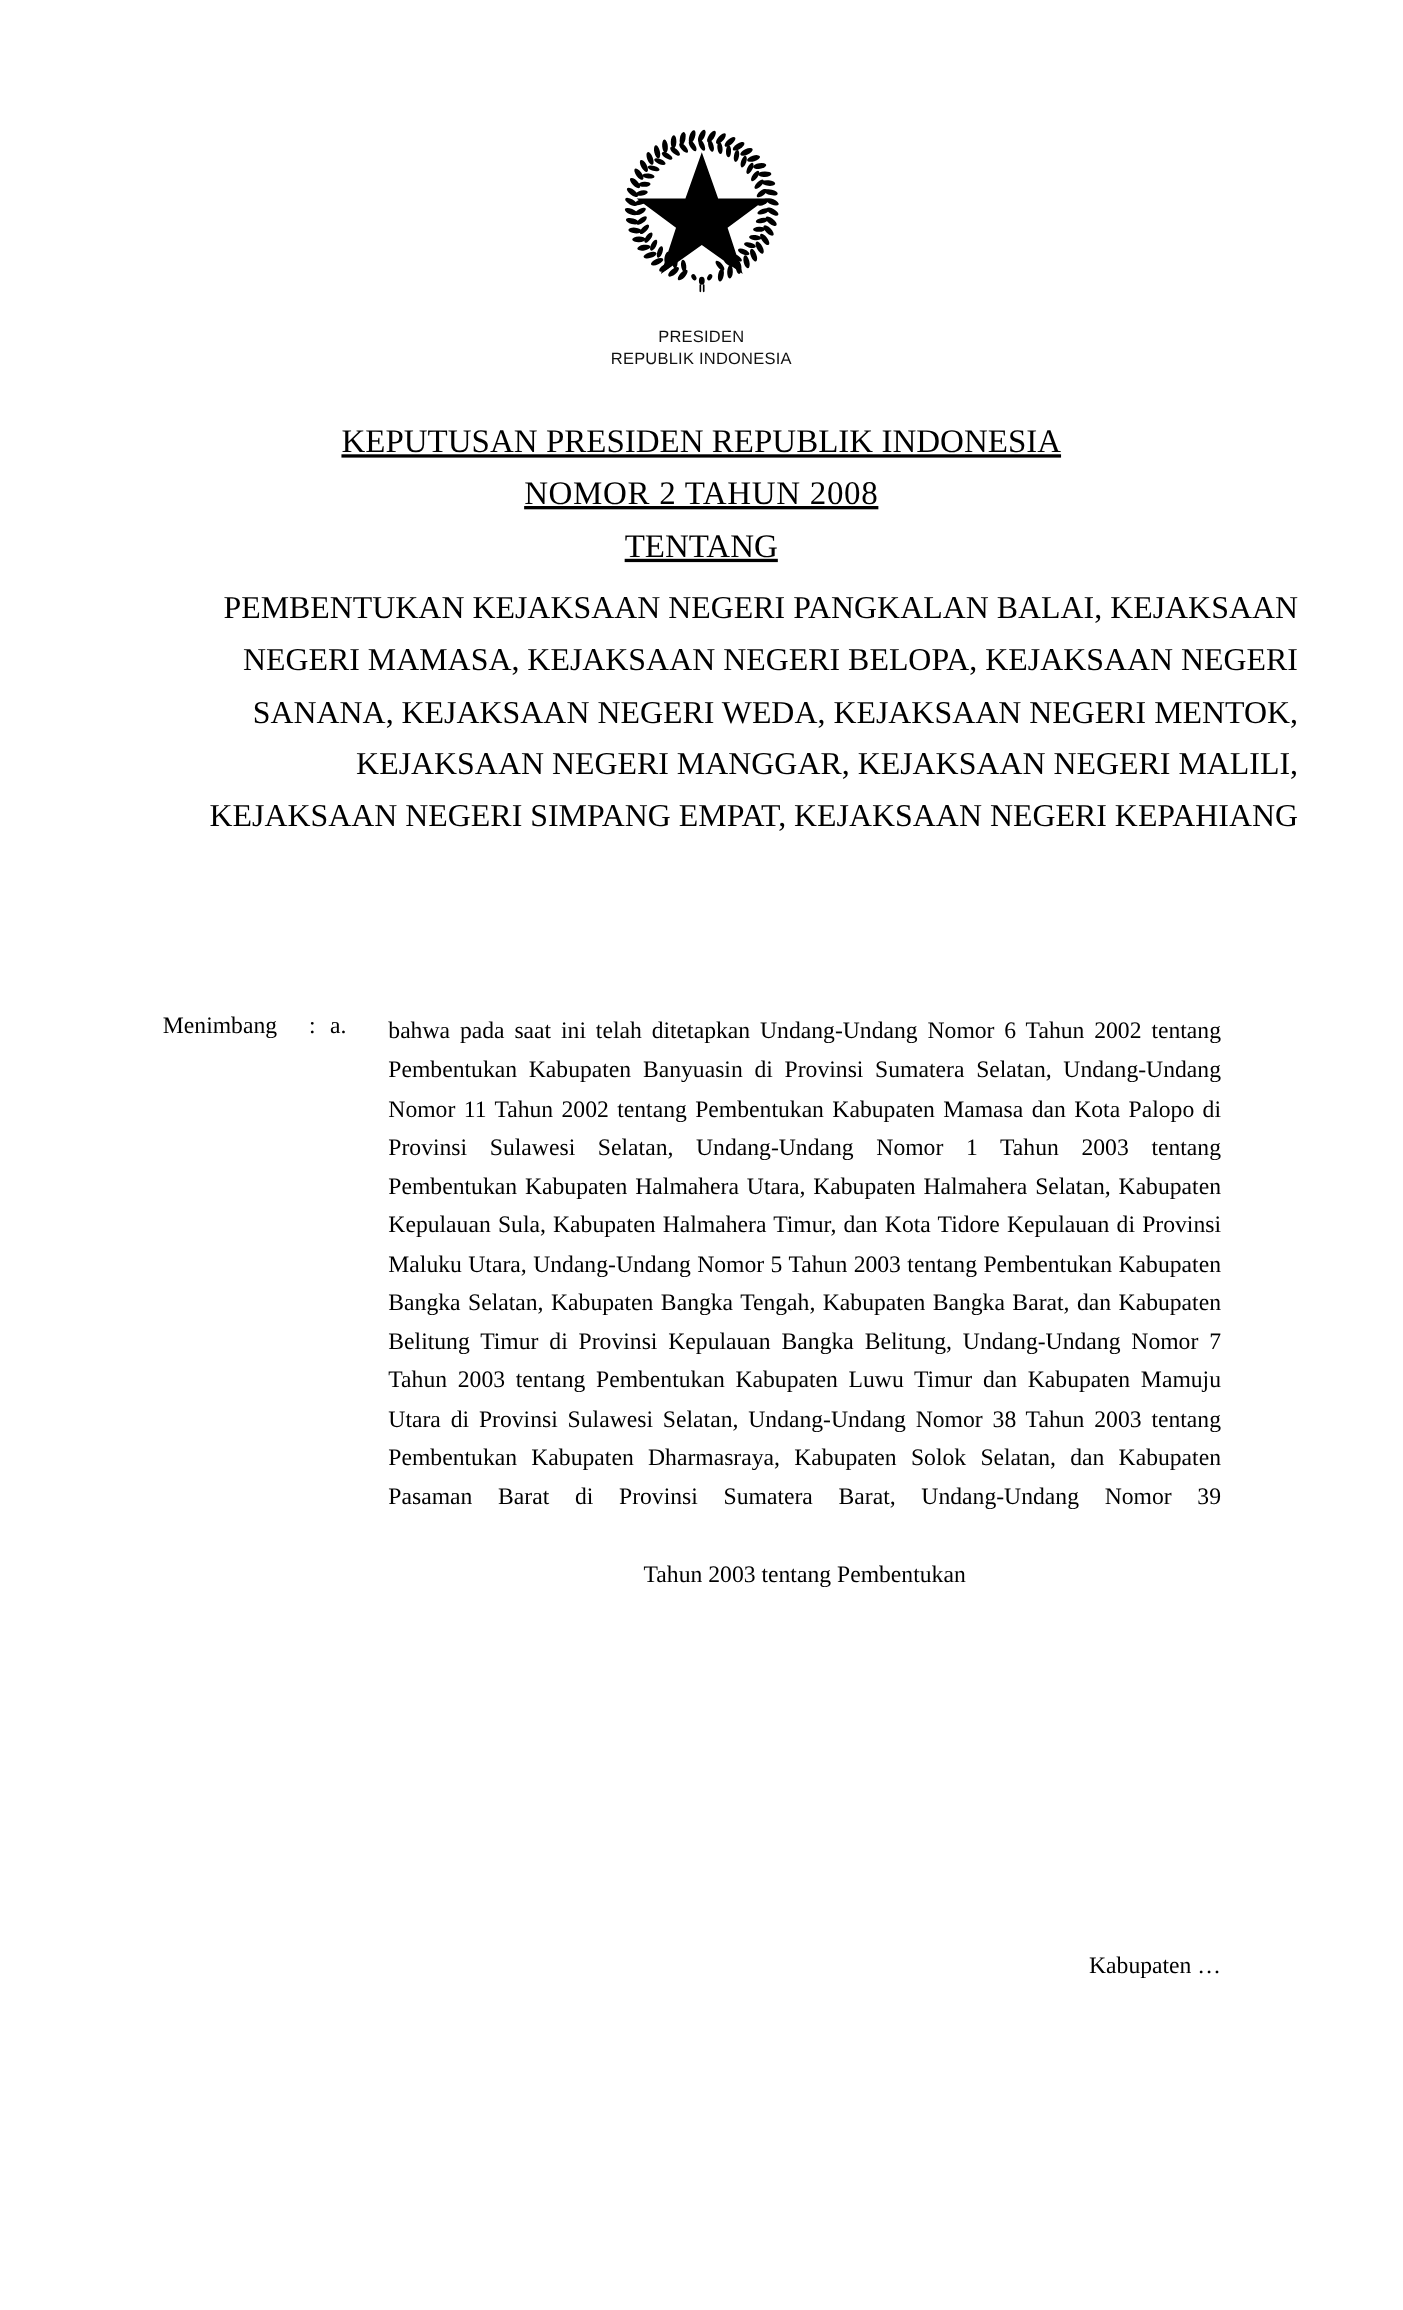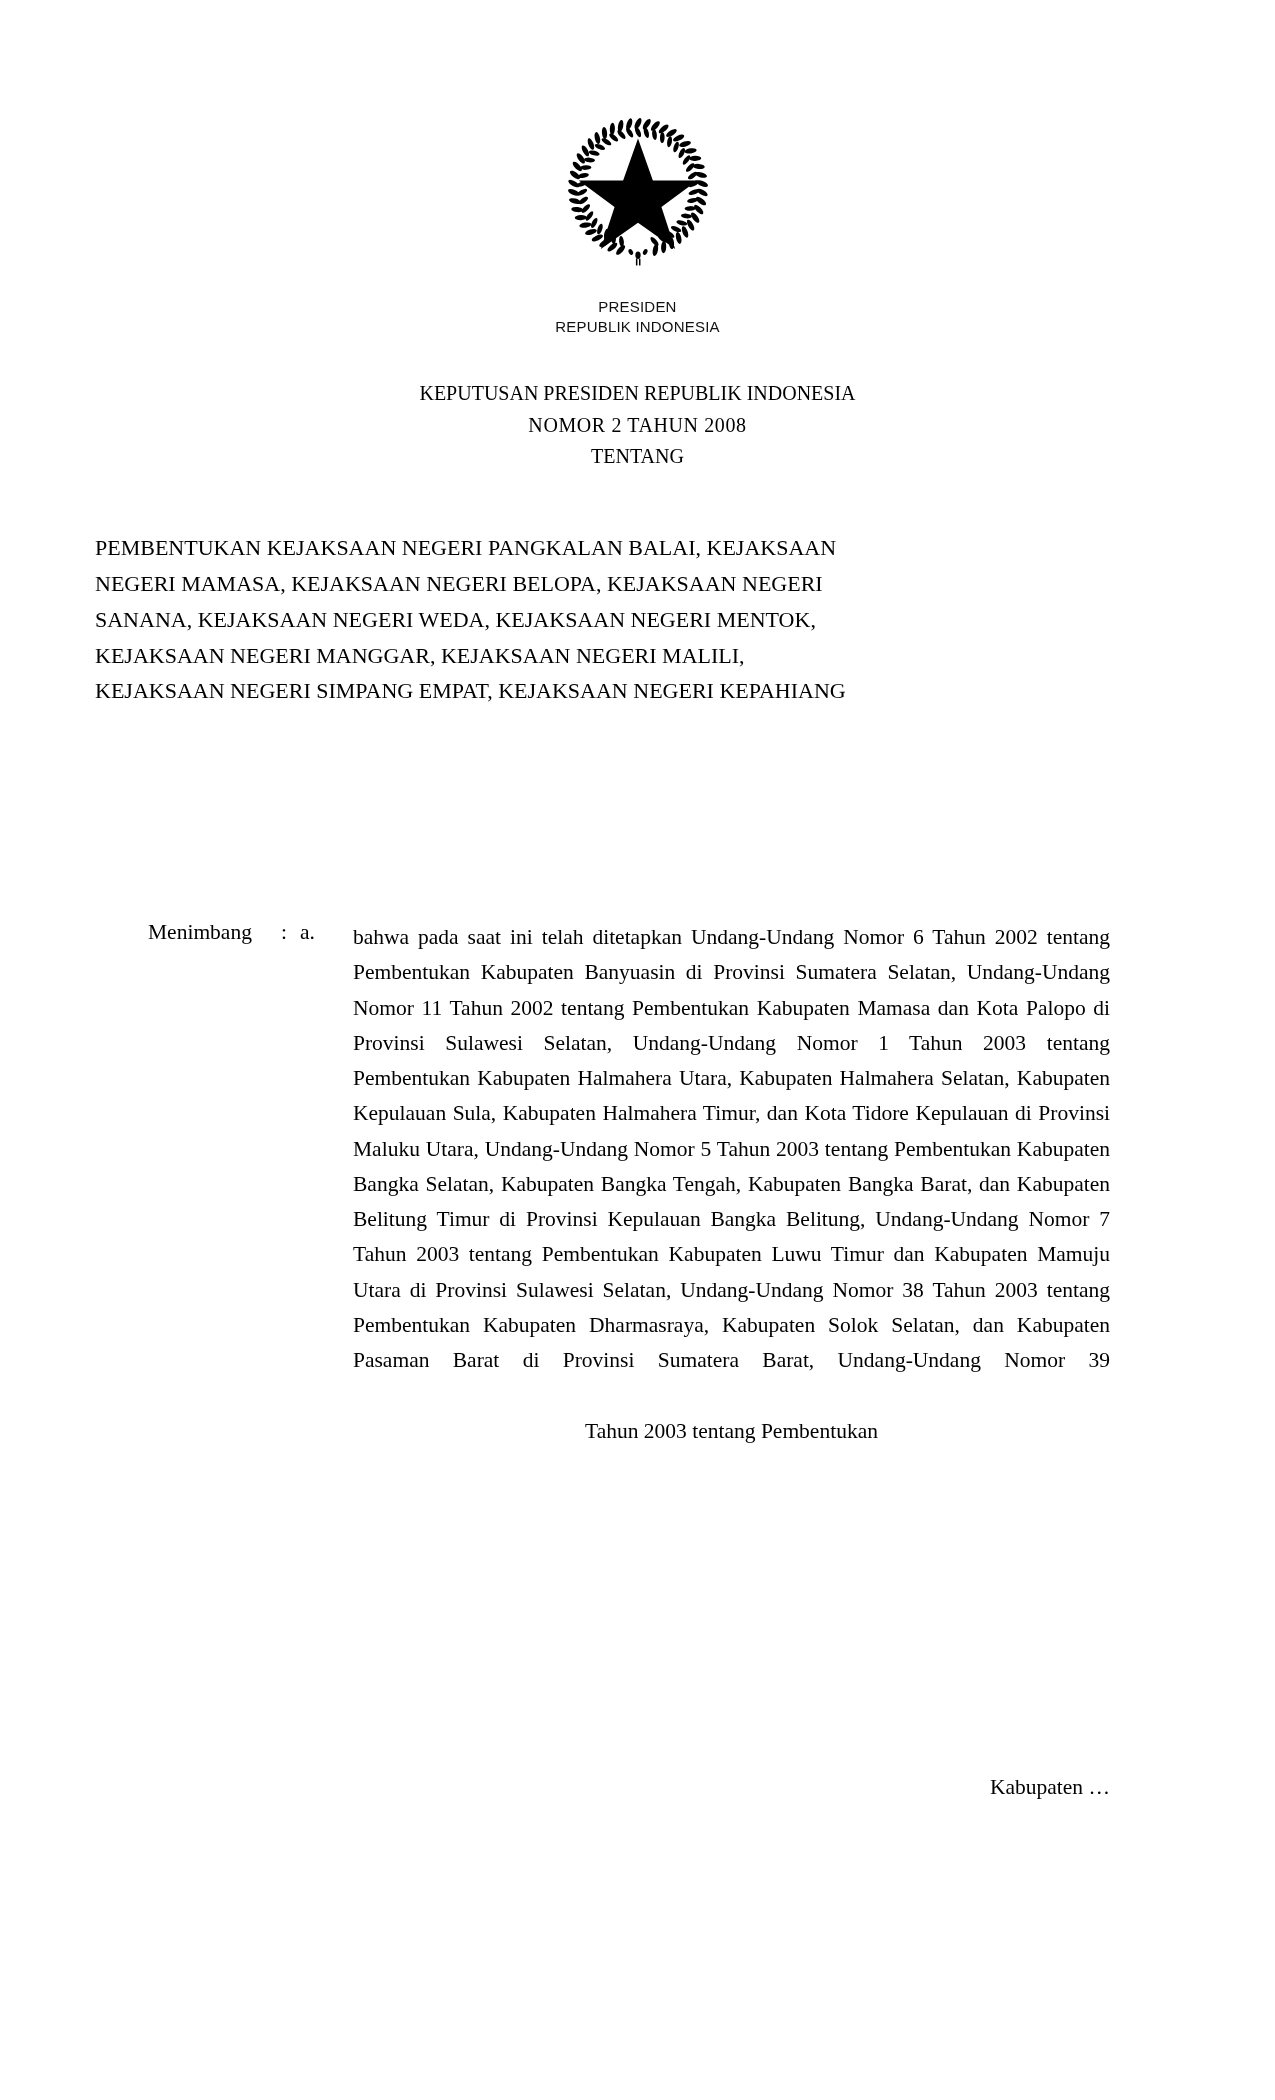--- a/index.html
+++ b/index.html
@@ -48,34 +48,35 @@
   }
   .letterhead div { white-space: nowrap; }
 
   
   .title-block {
     position: absolute;
     left: 100px;
     right: 100px;
     top: 378px;
     text-align: center;
-    font-size: 20px;
+    font-size: 30px;
     line-height: 1.58;
+    text-decoration: underline;
   }
   .title-block .ln { display: block; }
   .title-block .nomor { letter-spacing: 0.6px; }
 
   
   .subject-block {
     position: absolute;
     left: 95px;
     right: 95px;
     top: 530px;
-    text-align: left;
-    font-size: 22px;
+    text-align: right;
+    font-size: 29px;
     line-height: 1.63;
   }
   .subject-block .ln { display: block; }
 
   
   .salutation {
     position: absolute;
     left: 0;
     right: 0;
     top: 850px;

